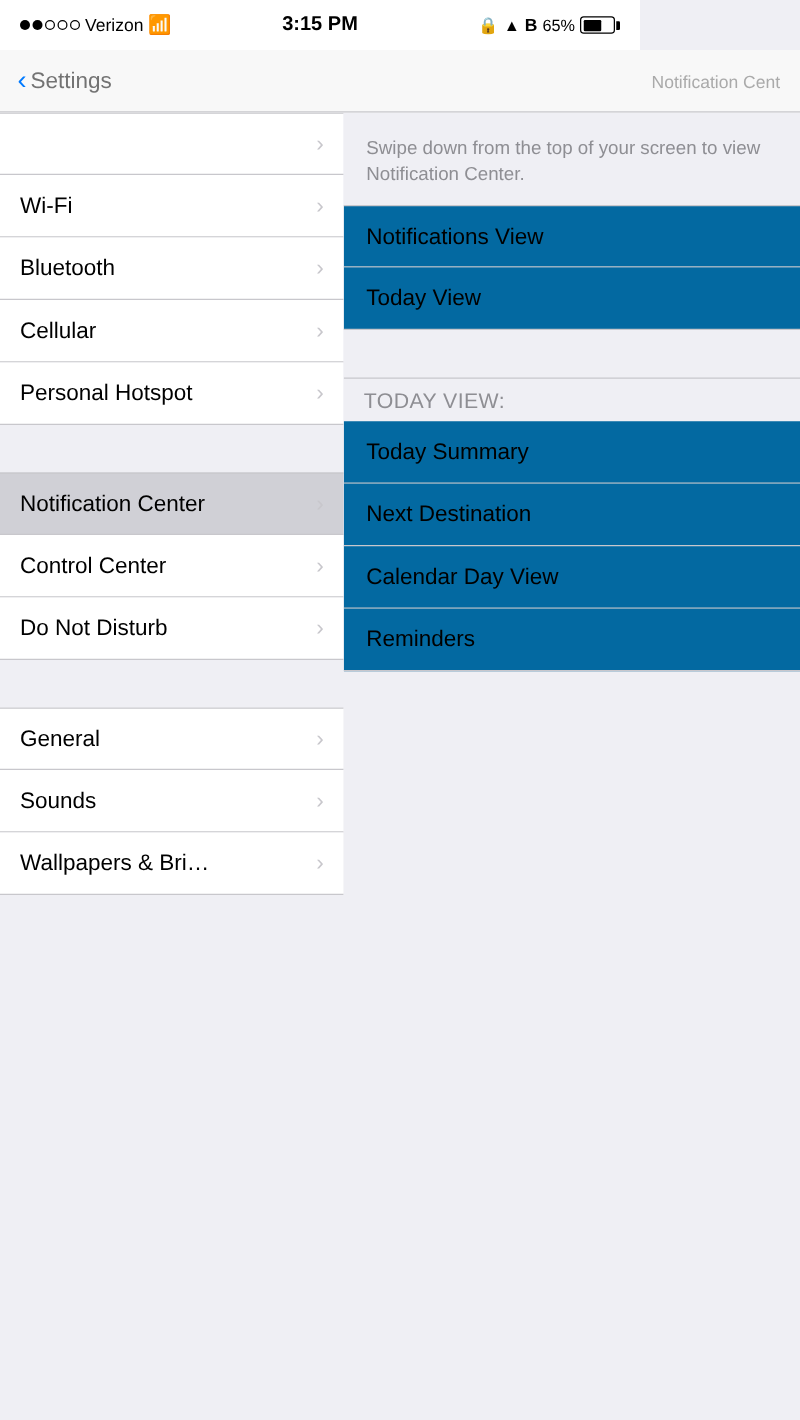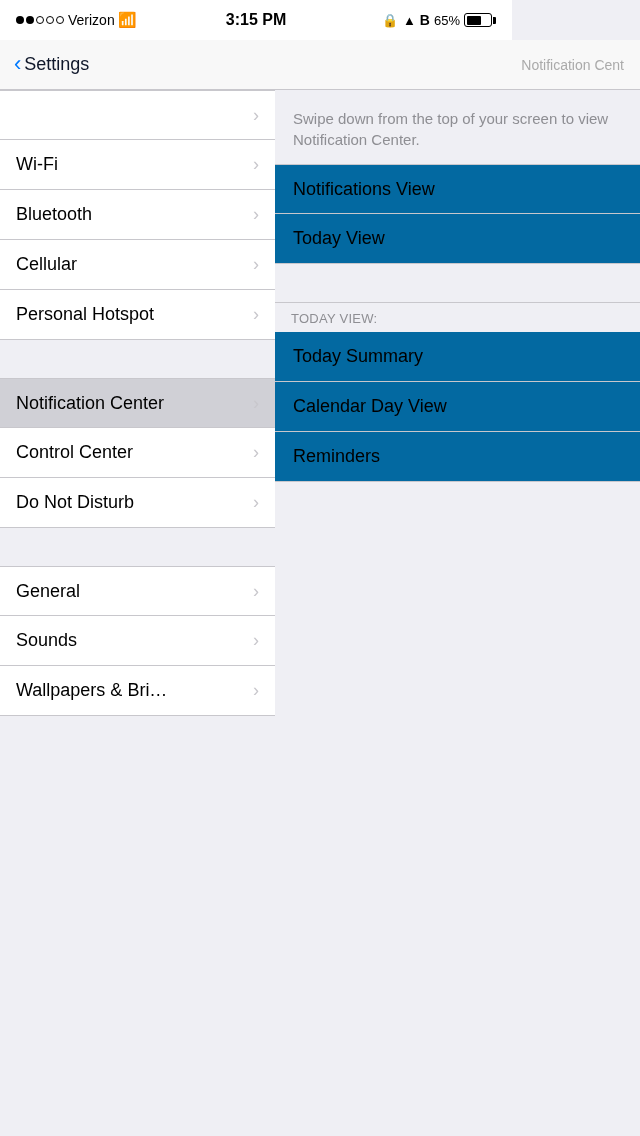--- a/index.html
+++ b/index.html
@@ -163,21 +163,21 @@
       color: #000;
     }
 
     .section-gap {
       height: 38px;
       background: #efeff4;
     }
 
     .section-subheader {
       padding: 8px 16px 6px 16px;
-      font-size: 13px;
+      font-size: 17px;
       color: #8e8e93;
       letter-spacing: 0.02em;
       text-transform: uppercase;
       background: #efeff4;
       border-top: 1px solid #c8c7cc;
     }
 
     
     .signal-dots {
       display: flex;
@@ -251,21 +251,21 @@
         <div class="battery-fill"></div>
       </div>
       <div class="battery-tip"></div>
     </div>
   </div>
 </div>
 
 <div class="nav-bar">
   <div class="nav-back">
     <span style="font-size:22px; margin-top:-2px;">‹</span>
-    <span style="color:#0f172a; font-size:18px;">Settings</span>
+    <span style="color:#737373; font-size:18px;">Settings</span>
   </div>
   <div class="nav-right-title">Notification Cent</div>
 </div>
 
 <div class="main-layout">
 
   <div class="sidebar">
 
     <div class="sidebar-item" style="border-top:1px solid #c8c7cc;">
       <span class="sidebar-item-label" style="color:#000; font-size:18px;"></span>
@@ -336,20 +336,23 @@
       </div>
 
       <div class="section-gap"></div>
 
       <div class="section-subheader">TODAY VIEW:</div>
 
       <div class="right-item">
         <span class="right-item-label">Today Summary</span>
       </div>
       <div class="right-item">
+        <span class="right-item-label">Next Destination</span>
+      </div>
+      <div class="right-item">
         <span class="right-item-label">Calendar Day View</span>
       </div>
       <div class="right-item">
         <span class="right-item-label">Reminders</span>
       </div>
 
     </div>
   </div>
 
 </div>

